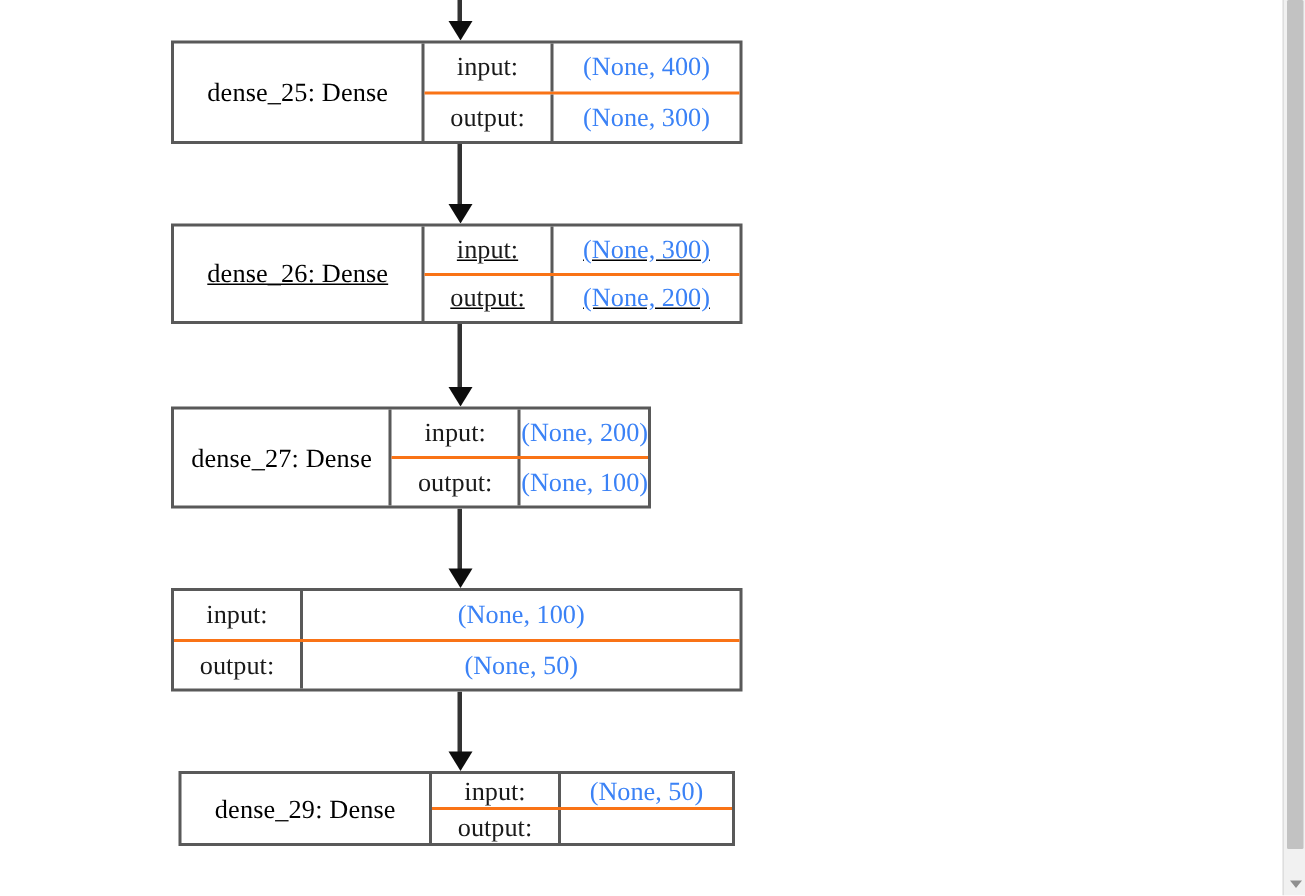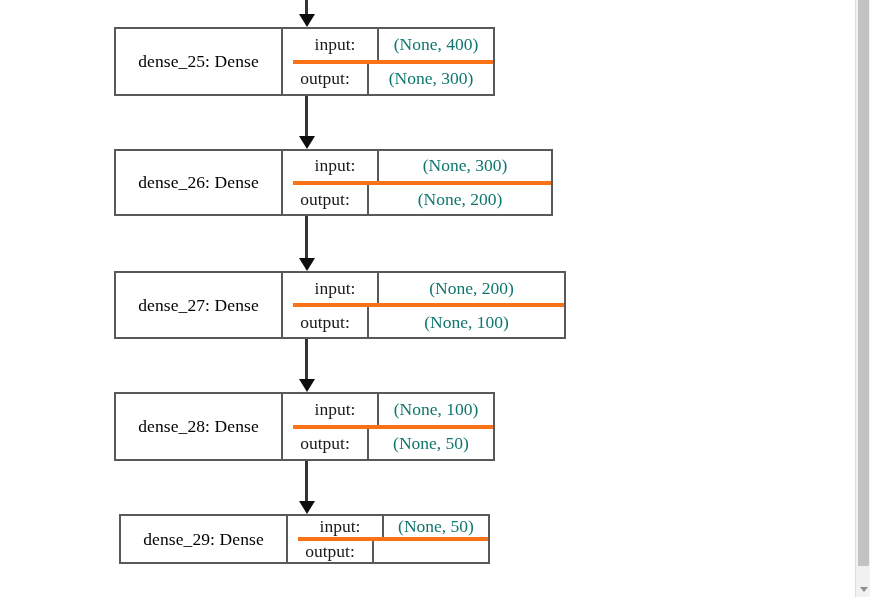--- a/index.html
+++ b/index.html
@@ -56,43 +56,42 @@
   }
 
   .io-row {
     flex: 1 1 50%;
     display: flex;
     flex-direction: row;
     align-items: stretch;
     min-height: 0;
   }
   .io-row.first {
-    border-bottom: 4px solid #f97316;
-    margin-left: 10px;
+    border-bottom: 2px solid #f97316;
   }
 
   .io-label {
     box-sizing: border-box;
     width: 86px;
     display: flex;
     align-items: center;
     justify-content: center;
     font-size: 17.5px;
     color: #1a1a1a;
     border-right: 2px solid #595959;
     white-space: nowrap;
   }
 
   .io-shape {
     flex: 1 1 auto;
     display: flex;
     align-items: center;
     justify-content: center;
     font-size: 17.5px;
-    color: #0f766e;
+    color: #3b82f6;
     white-space: nowrap;
   }
 
   
   .connector {
     position: absolute;
     width: 20px;
   }
   .connector .shaft {
     position: absolute;
@@ -180,48 +179,47 @@
         <div class="io-row first">
           <div class="io-label">input:</div>
           <div class="io-shape">(None, 400)</div>
         </div>
         <div class="io-row">
           <div class="io-label">output:</div>
           <div class="io-shape">(None, 300)</div>
         </div>
       </div>
     </div>
-    <div class="node" style="left: 114px; top: 149px; width: 439px; height: 67px;">
+    <div class="node" style="left: 114px; top: 149px; width: 381px; height: 67px; text-decoration: underline;">
       <div class="node-name">dense_26: Dense</div>
       <div class="node-io">
         <div class="io-row first">
           <div class="io-label">input:</div>
           <div class="io-shape">(None, 300)</div>
         </div>
         <div class="io-row">
           <div class="io-label">output:</div>
           <div class="io-shape">(None, 200)</div>
         </div>
       </div>
     </div>
-    <div class="node" style="left: 114px; top: 271px; width: 452px; height: 68px;">
+    <div class="node" style="left: 114px; top: 271px; width: 320px; height: 68px;">
       <div class="node-name">dense_27: Dense</div>
       <div class="node-io">
         <div class="io-row first">
           <div class="io-label">input:</div>
           <div class="io-shape">(None, 200)</div>
         </div>
         <div class="io-row">
           <div class="io-label">output:</div>
           <div class="io-shape">(None, 100)</div>
         </div>
       </div>
     </div>
     <div class="node" style="left: 114px; top: 392px; width: 381px; height: 69px;">
-      <div class="node-name">dense_28: Dense</div>
       <div class="node-io">
         <div class="io-row first">
           <div class="io-label">input:</div>
           <div class="io-shape">(None, 100)</div>
         </div>
         <div class="io-row">
           <div class="io-label">output:</div>
           <div class="io-shape">(None, 50)</div>
         </div>
       </div>

